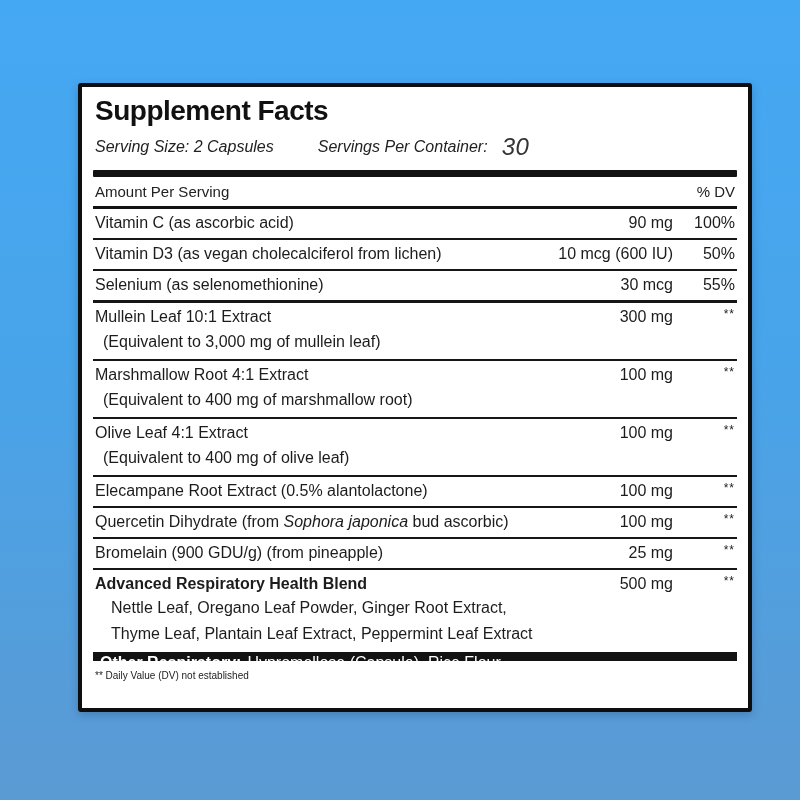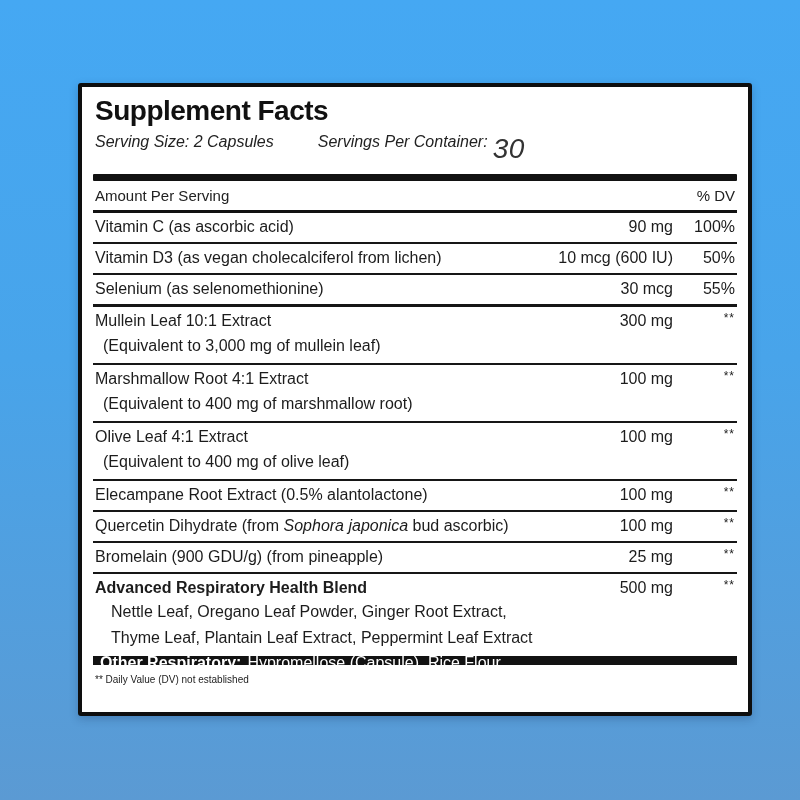--- a/index.html
+++ b/index.html
@@ -30,25 +30,25 @@
   }
   .serving-row {
     display: flex;
     align-items: baseline;
     gap: 44px;
     font-size: 16px;
     padding: 2px 0 9px 2px;
     color: #222;
     font-style: italic;
   }
-  .servings-group { display: flex; align-items: flex-start; }
+  .servings-group { display: flex; align-items: center; }
   .servings-count {
-    font-size: 28px;
+    font-size: 24px;
     color: #333;
-    margin-left: 5px;
+    margin-left: 14px;
     letter-spacing: 0.5px;
   }
   .bar-thick   { height: 7px;  background: #121212; border-radius: 1px; }
   .bar-medium  { height: 3px;  background: #121212; }
   .bar-bottom  { height: 9px;  background: #121212; margin-top: 1px; }
   .header-row {
     display: flex;
     justify-content: space-between;
     align-items: center;
     font-size: 15px;

